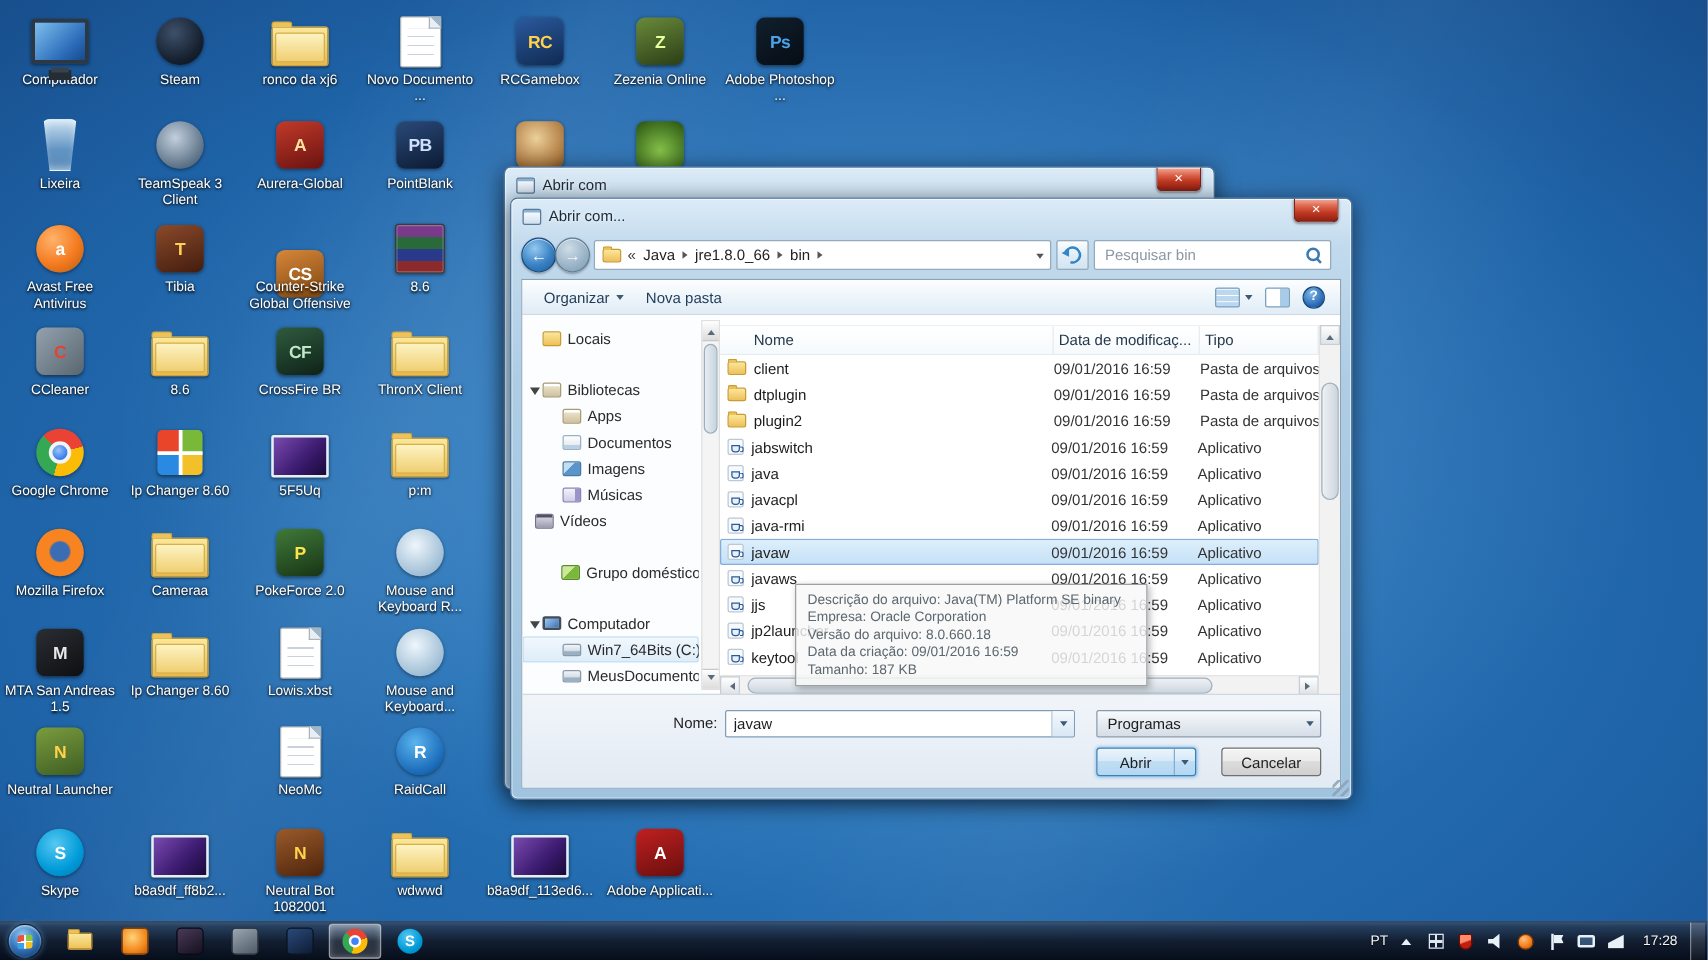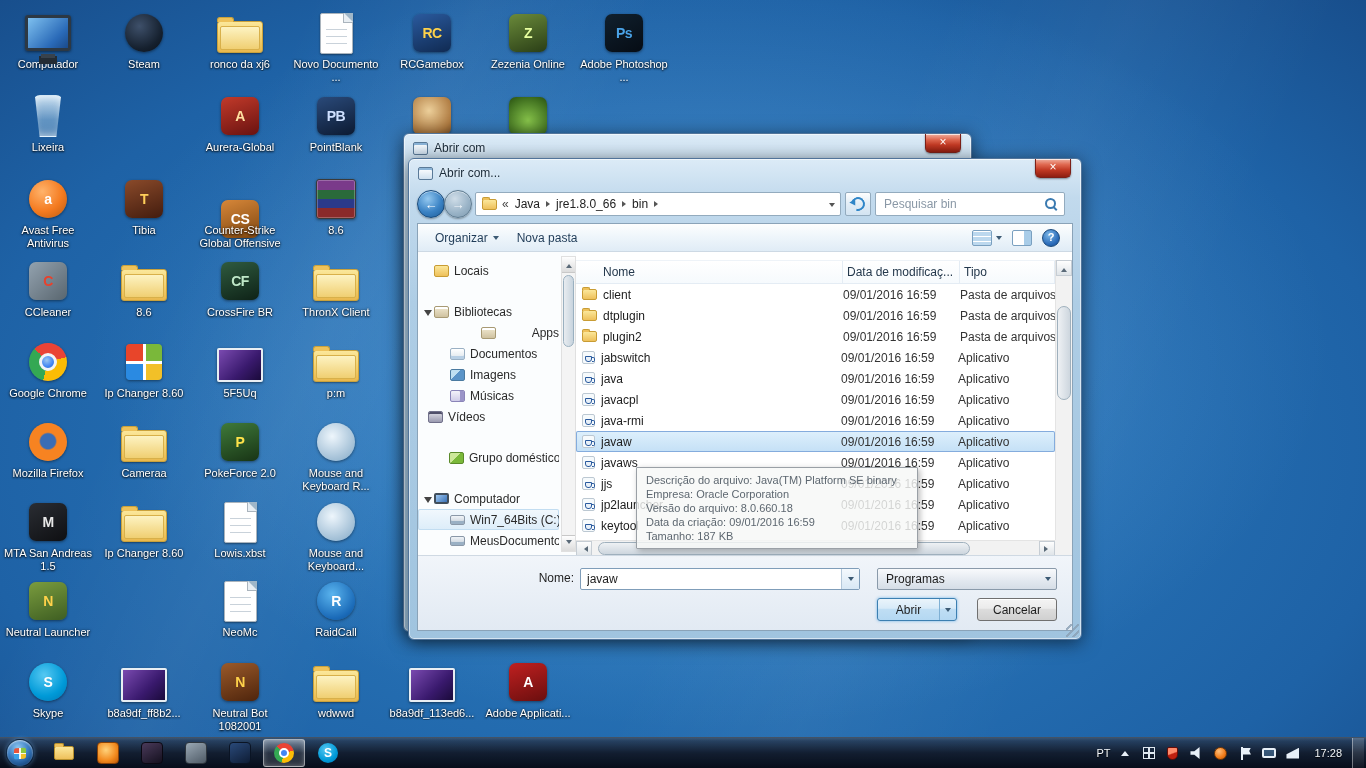--- a/index.html
+++ b/index.html
@@ -375,20 +375,26 @@
           <div class="ic-inner k-tile round" style="background: radial-gradient(circle at 40% 32%, rgb(85, 200, 242), rgb(0, 154, 216) 60%, rgb(0, 118, 180)); color: rgb(255, 255, 255);">S</div>
         </div>
         <div class="di-label">Skype</div>
       </div>
       <div class="di" style="left: 98px; top: 10px;">
         <div class="ic">
           <div class="ic-inner k-tile round" style="background: radial-gradient(circle at 38% 32%, rgb(62, 80, 106), rgb(21, 32, 46) 65%, rgb(10, 16, 24)); color: rgb(207, 224, 240);"></div>
         </div>
         <div class="di-label">Steam</div>
       </div>
+      <div class="di" style="left: 98px; top: 93px;">
+        <div class="ic">
+          <div class="ic-inner k-tile round" style="background: radial-gradient(circle at 40% 35%, rgb(194, 207, 221), rgb(93, 114, 135) 70%, rgb(62, 80, 99)); color: rgb(255, 255, 255);"></div>
+        </div>
+        <div class="di-label">TeamSpeak 3 Client</div>
+      </div>
       <div class="di" style="left: 98px; top: 176px;">
         <div class="ic">
           <div class="ic-inner k-tile" style="background: linear-gradient(160deg, rgb(138, 74, 42), rgb(67, 28, 14)); color: rgb(255, 207, 90);">T</div>
         </div>
         <div class="di-label">Tibia</div>
       </div>
       <div class="di" style="left: 98px; top: 258px;">
         <div class="ic">
           <div class="ic-inner k-folder"></div>
         </div>
@@ -636,21 +642,21 @@
           <div class="nav-item" style="padding-left: 6px;">
                 <span class="exp"></span>
                 <span class="ni ni-places"></span>
                 <span class="nav-label">Locais</span>
               </div>
               <div class="nav-item group" style="padding-left: 6px;">
                 <span class="exp open"></span>
                 <span class="ni ni-lib"></span>
                 <span class="nav-label">Bibliotecas</span>
               </div>
-              <div class="nav-item" style="padding-left: 22px; justify-content: space-between;">
+              <div class="nav-item" style="padding-left: 22px;">
                 <span class="exp"></span>
                 <span class="ni ni-lib"></span>
                 <span class="nav-label">Apps</span>
               </div>
               <div class="nav-item" style="padding-left: 22px;">
                 <span class="exp"></span>
                 <span class="ni ni-docs"></span>
                 <span class="nav-label">Documentos</span>
               </div>
               <div class="nav-item" style="padding-left: 22px;">

